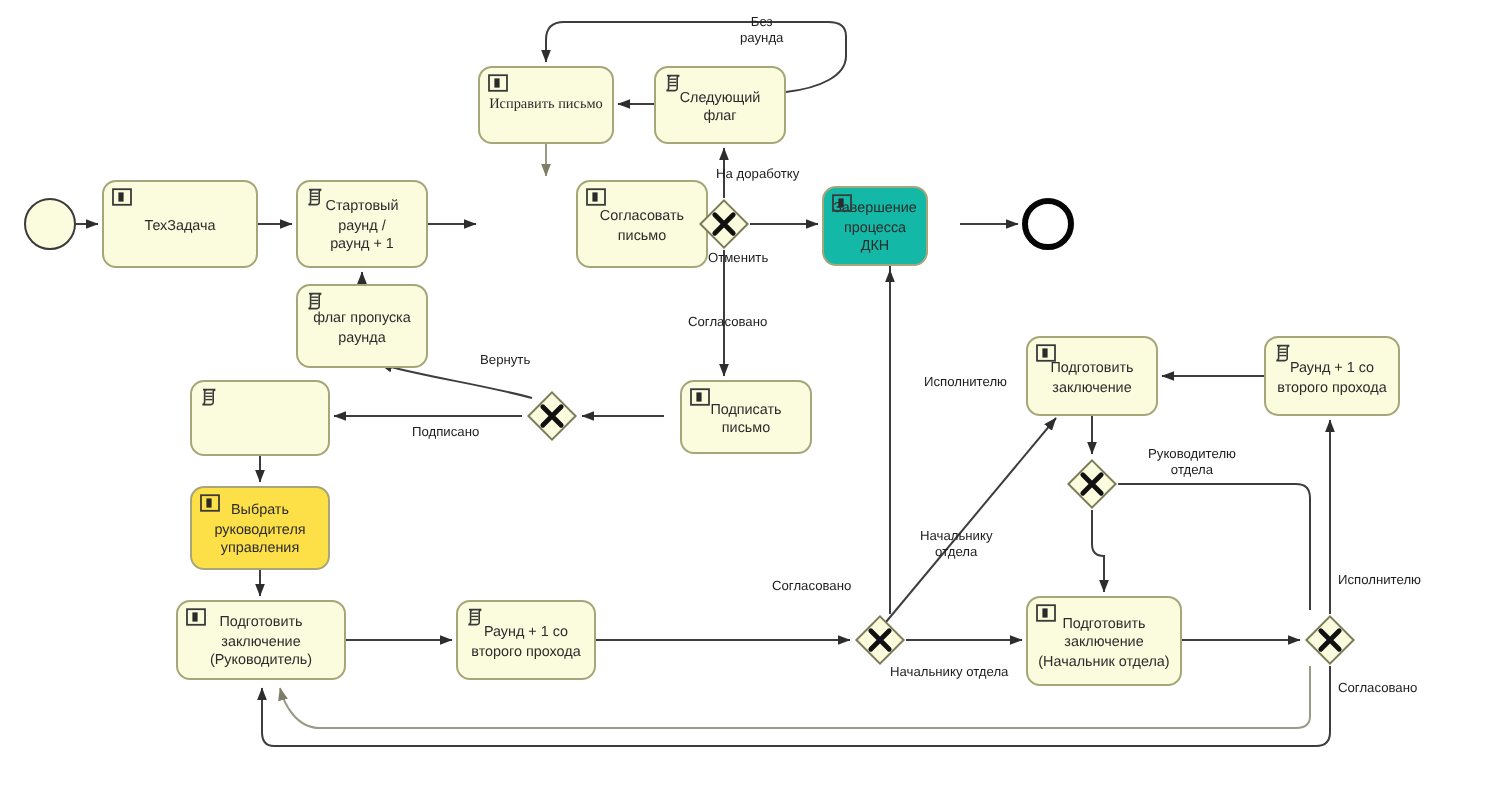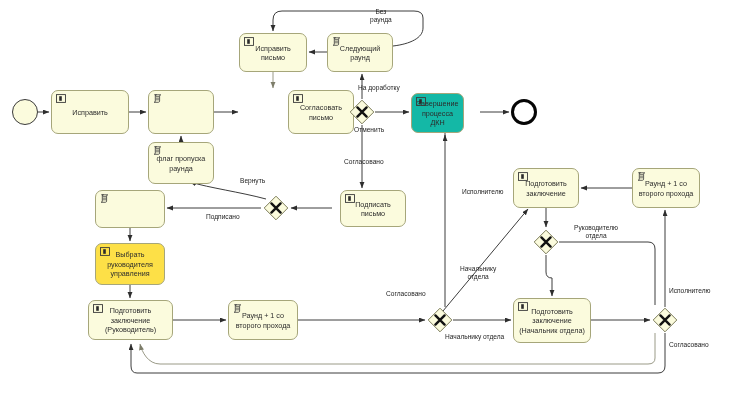--- a/index.html
+++ b/index.html
@@ -153,63 +153,65 @@
       <path d="M655,333 L655,358 Q655,364 648,364 L160,364 C148,364 142,352 140,344" stroke="#9a9a87" marker-end="url(#ahl)"></path>
     </g>
   </svg>
 
   <div id="nodes">
       <div class="node" style="left: 51px; top: 90px; width: 78px; height: 44px; background: rgb(251, 251, 221); border-color: rgb(166, 166, 122);">
         <span class="marker"><svg viewBox="0 0 10 9" width="10" height="9">
             <rect x="0.5" y="0.6" width="9" height="7.8" fill="none" stroke="#3a3a3a" stroke-width="0.9"></rect>
             <rect x="3.2" y="2.2" width="2.6" height="4.6" fill="#2a2a2a"></rect>
           </svg></span>
-        <span class="lbl">Исправить</span>
+        <span class="lbl">ТехЗадача</span>
       </div>
       <div class="node" style="left: 148px; top: 90px; width: 66px; height: 44px; background: rgb(251, 251, 221); border-color: rgb(166, 166, 122);">
         <span class="marker"><svg viewBox="0 0 10 9" width="10" height="9">
             <path d="M1.5,0.8 h6.2 a1.3,1.3 0 0 0 -1.1,1.3 v5 a1.3,1.3 0 0 1 -1.2,1.2 h-4.2 a1.3,1.3 0 0 0 1.1,-1.3 v-5 a1.3,1.3 0 0 1 1.2,-1.2 z" fill="none" stroke="#3a3a3a" stroke-width="0.8"></path>
             <line x1="2.6" x2="6.2" y1="2.6" y2="2.6" stroke="#3a3a3a" stroke-width="0.7"></line>
             <line x1="2.6" x2="6.2" y1="4.2" y2="4.2" stroke="#3a3a3a" stroke-width="0.7"></line>
             <line x1="2.6" x2="6.2" y1="5.800000000000001" y2="5.800000000000001" stroke="#3a3a3a" stroke-width="0.7"></line>
           </svg></span>
+        <span class="lbl">Стартовый раунд /
+раунд + 1</span>
       </div>
       <div class="node" style="left: 148px; top: 142px; width: 66px; height: 42px; background: rgb(251, 251, 221); border-color: rgb(166, 166, 122);">
         <span class="marker"><svg viewBox="0 0 10 9" width="10" height="9">
             <path d="M1.5,0.8 h6.2 a1.3,1.3 0 0 0 -1.1,1.3 v5 a1.3,1.3 0 0 1 -1.2,1.2 h-4.2 a1.3,1.3 0 0 0 1.1,-1.3 v-5 a1.3,1.3 0 0 1 1.2,-1.2 z" fill="none" stroke="#3a3a3a" stroke-width="0.8"></path>
             <line x1="2.6" x2="6.2" y1="2.6" y2="2.6" stroke="#3a3a3a" stroke-width="0.7"></line>
             <line x1="2.6" x2="6.2" y1="4.2" y2="4.2" stroke="#3a3a3a" stroke-width="0.7"></line>
             <line x1="2.6" x2="6.2" y1="5.800000000000001" y2="5.800000000000001" stroke="#3a3a3a" stroke-width="0.7"></line>
           </svg></span>
         <span class="lbl">флаг пропуска
 раунда</span>
       </div>
       <div class="node" style="left: 240px; top: 90px; width: 66px; height: 44px; background: rgb(251, 251, 221); border-color: rgb(166, 166, 122); margin-left: 48px;">
         <span class="marker"><svg viewBox="0 0 10 9" width="10" height="9">
             <rect x="0.5" y="0.6" width="9" height="7.8" fill="none" stroke="#3a3a3a" stroke-width="0.9"></rect>
             <rect x="3.2" y="2.2" width="2.6" height="4.6" fill="#2a2a2a"></rect>
           </svg></span>
         <span class="lbl">Согласовать
 письмо</span>
       </div>
-      <div class="node" style="left: 239px; top: 33px; width: 68px; height: 39px; background: rgb(251, 251, 221); border-color: rgb(166, 166, 122);">
+      <div class="node" style="left: 239px; top: 33px; width: 68px; height: 39px; background: rgb(251, 251, 221); border-color: rgb(166, 166, 122); font-family: Liberation Serif, serif;">
         <span class="marker"><svg viewBox="0 0 10 9" width="10" height="9">
             <rect x="0.5" y="0.6" width="9" height="7.8" fill="none" stroke="#3a3a3a" stroke-width="0.9"></rect>
             <rect x="3.2" y="2.2" width="2.6" height="4.6" fill="#2a2a2a"></rect>
           </svg></span>
         <span class="lbl">Исправить письмо</span>
       </div>
       <div class="node" style="left: 327px; top: 33px; width: 66px; height: 39px; background: rgb(251, 251, 221); border-color: rgb(166, 166, 122);">
         <span class="marker"><svg viewBox="0 0 10 9" width="10" height="9">
             <path d="M1.5,0.8 h6.2 a1.3,1.3 0 0 0 -1.1,1.3 v5 a1.3,1.3 0 0 1 -1.2,1.2 h-4.2 a1.3,1.3 0 0 0 1.1,-1.3 v-5 a1.3,1.3 0 0 1 1.2,-1.2 z" fill="none" stroke="#3a3a3a" stroke-width="0.8"></path>
             <line x1="2.6" x2="6.2" y1="2.6" y2="2.6" stroke="#3a3a3a" stroke-width="0.7"></line>
             <line x1="2.6" x2="6.2" y1="4.2" y2="4.2" stroke="#3a3a3a" stroke-width="0.7"></line>
             <line x1="2.6" x2="6.2" y1="5.800000000000001" y2="5.800000000000001" stroke="#3a3a3a" stroke-width="0.7"></line>
           </svg></span>
-        <span class="lbl">Следующий раунд</span>
+        <span class="lbl">Следующий флаг</span>
       </div>
       <div class="node" style="left: 411px; top: 93px; width: 53px; height: 40px; background: #14b8a6; border-color: rgb(166, 166, 122);">
         <span class="marker"><svg viewBox="0 0 10 9" width="10" height="9">
             <rect x="0.5" y="0.6" width="9" height="7.8" fill="none" stroke="#3a3a3a" stroke-width="0.9"></rect>
             <rect x="3.2" y="2.2" width="2.6" height="4.6" fill="#2a2a2a"></rect>
           </svg></span>
         <span class="lbl">Завершение
 процесса ДКН</span>
       </div>
       <div class="node" style="left: 95px; top: 190px; width: 70px; height: 38px; background: rgb(251, 251, 221); border-color: rgb(166, 166, 122);">

